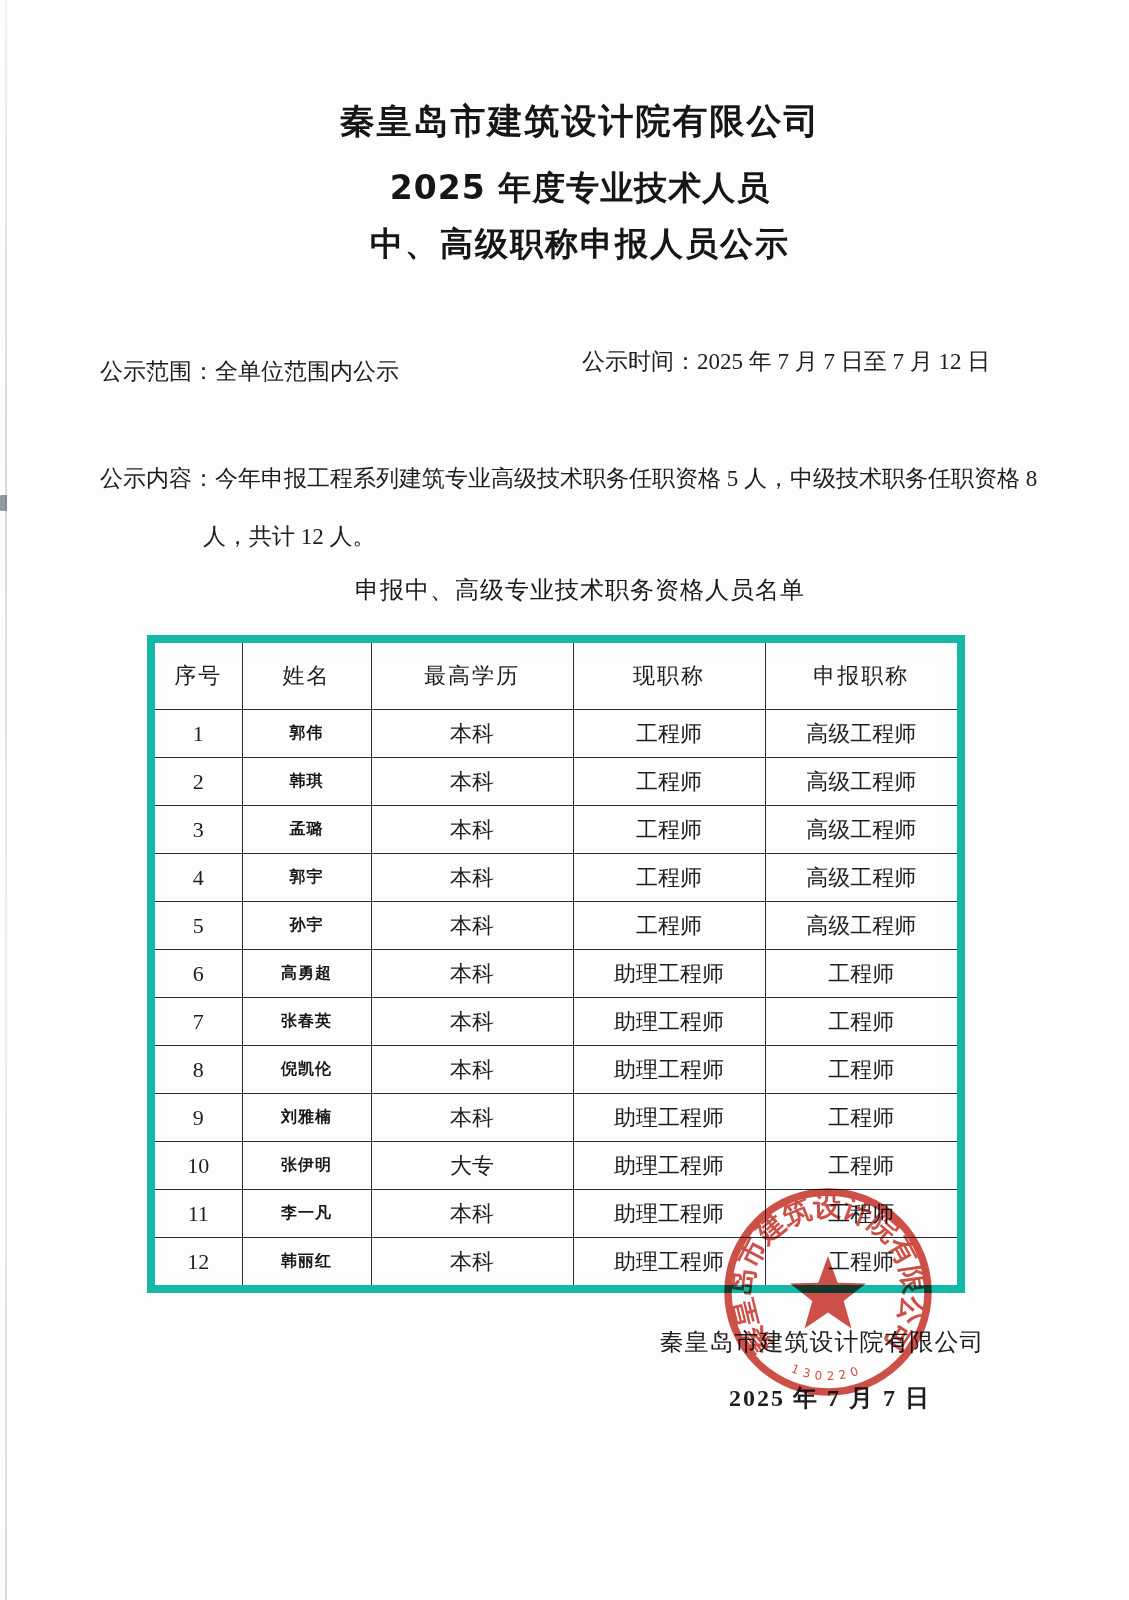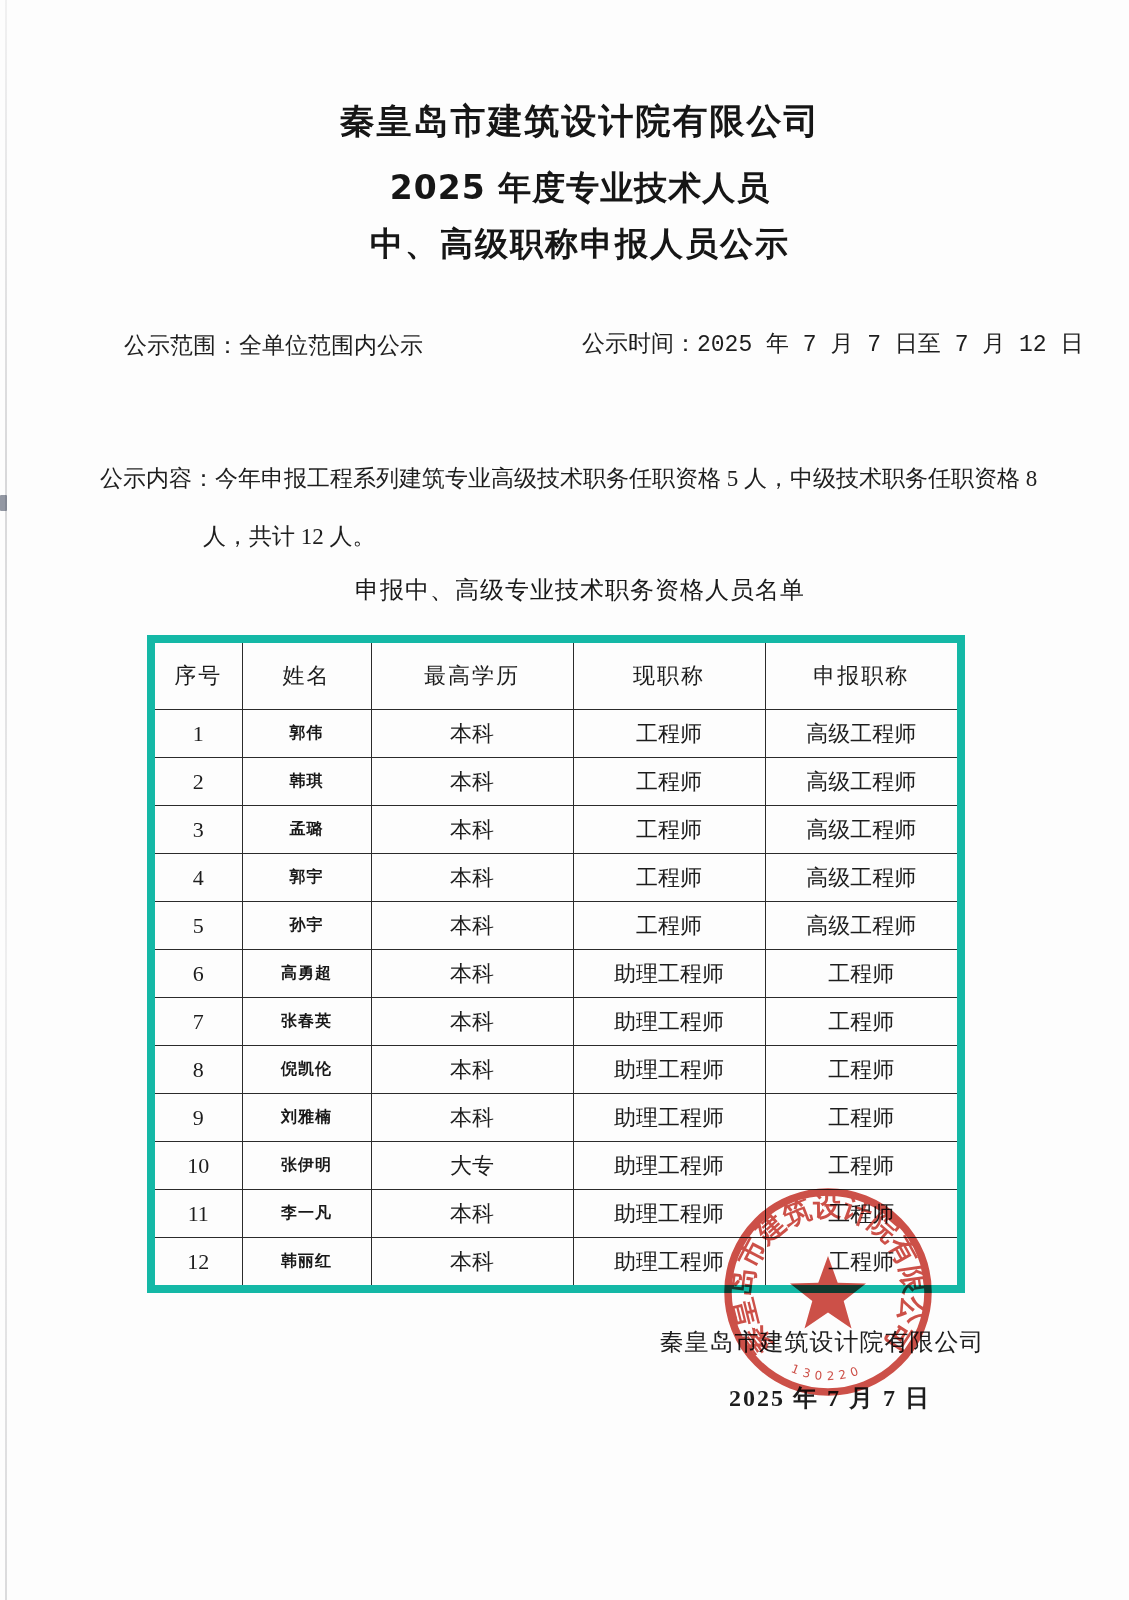--- a/index.html
+++ b/index.html
@@ -25,22 +25,22 @@
     position:absolute;left:0;width:100%;
     text-align:center;
     font-family:"DejaVu Sans","Liberation Sans",sans-serif;
     font-weight:700;color:#161616;
     letter-spacing:2px;white-space:nowrap;
   }
   .title.l1{top:98px;font-size:35px;}
   .title.l2{top:166px;font-size:33px;letter-spacing:1px;}
   .title.l3{top:222px;font-size:33px;}
   .meta{position:absolute;font-size:23px;white-space:nowrap;color:#1e1e1e;}
-  .m-scope{left:100px;top:330px;margin-left:24px;}
-  .m-time{left:582px;top:328px;font-family:Liberation Mono, monospace;}
+  .m-scope{left:100px;top:356px;}
+  .m-time{left:582px;top:346px;}
   .m-location{left:100px;top:404px;}
   .m-content1{left:100px;top:463px;}
   .m-content2{left:203px;top:521px;}
   .table-title{
     position:absolute;left:0;top:574px;width:100%;
     text-align:center;font-size:24px;color:#1a1a1a;
     letter-spacing:1px;white-space:nowrap;
   }
   table.roster{
     position:absolute;left:147px;top:635px;

